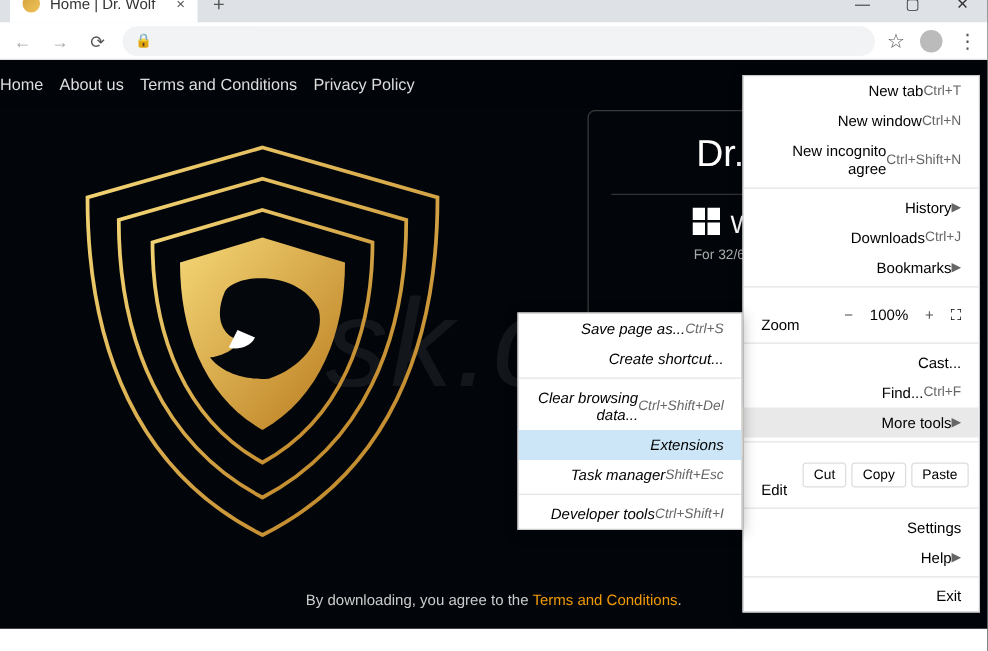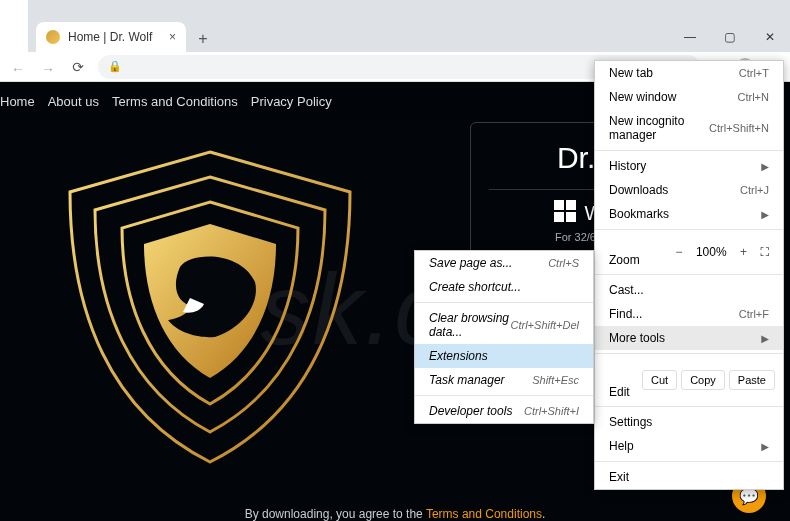--- a/index.html
+++ b/index.html
@@ -1,19 +1,19 @@
 <!DOCTYPE html>
 <html><head>
 <meta charset="utf-8">
 <style>
 * { margin: 0; padding: 0; box-sizing: border-box; font-family: "Segoe UI", Arial, sans-serif; }
 body { width: 790px; height: 521px; background: #fff; position: relative; overflow: hidden; }
 
 
-.titlebar { height: 52px; background: #dee1e6; display: flex; align-items: flex-end; margin-left: 28px; }
+.titlebar { height: 18px; background: #dee1e6; display: flex; align-items: flex-end; }
 .tab { background: #fff; height: 30px; margin-left: 8px; border-radius: 8px 8px 0 0; display: flex; align-items: center; padding: 0 10px; font-size: 12px; color: #333; min-width: 150px; position: relative; }
 .tab .favicon { width: 14px; height: 14px; background: linear-gradient(135deg,#d4a03a,#efc55a); border-radius: 50%; margin-right: 8px; }
 .tab .close { margin-left: auto; font-size: 12px; color: #555; }
 .newtab { width: 26px; height: 26px; font-size: 16px; color: #555; display: flex; align-items: center; justify-content: center; margin-left: 4px; }
 .win-controls { margin-left: auto; display: flex; }
 .win-controls div { width: 40px; height: 30px; display: flex; align-items: center; justify-content: center; font-size: 12px; color: #333; }
 
 
 .toolbar { height: 30px; background: #fff; display: flex; align-items: center; padding: 0 8px; gap: 10px; border-bottom: 1px solid #e0e0e0; }
 .toolbar .navbtn { width: 20px; height: 20px; color: #aaa; display: flex; align-items: center; justify-content: center; font-size: 14px; }
@@ -39,21 +39,21 @@
 .agree a { color: #f29a07; text-decoration: none; }
 .chatbubble { position: absolute; right: 24px; bottom: 24px; width: 34px; height: 34px; background: #f29a07; border-radius: 50%; display:flex;align-items:center;justify-content:center;color:#030303;font-size:16px;}
 
 
 .menu { position: absolute; background: #fff; color: #000; box-shadow: 0 2px 10px rgba(0,0,0,0.3); border: 1px solid #ccc; font-size: 12px; }
 .menu-main { right: 6px; top: 60px; width: 190px; }
 .menu-sub { left: 414px; top: 250px; width: 180px; font-style: italic; }
 .menu .item { display: flex; padding: 5px 14px; align-items: center; }
 .menu .item.hover { background: #e9e9e9; }
 .menu .item.hover-blue { background: #cde6f7; }
-.menu .item .label { flex: 1; }
+.menu .item .label { flex: 1; text-align: right; }
 .menu .item .shortcut { color: #666; font-size: 11px; }
 .menu .item .arrow { color: #666; font-size: 10px; }
 .menu hr { border: none; border-top: 1px solid #e4e4e4; margin: 3px 0; }
 .menu .zoomrow { display: flex; align-items: center; padding: 4px 14px; gap: 8px; }
 .menu .zoomrow .zlabel { flex: 1; margin-top: 16px; }
 .menu .zoomrow .zbtn { width: 18px; text-align: center; color: #555; }
 .menu .zoomrow .fs { font-size: 12px; }
 .menu .editrow { display: flex; align-items: center; padding: 4px 8px 4px 14px; gap: 4px; }
 .menu .editrow .zlabel { flex: 1; margin-top: 24px; }
 .menu .editrow .pill { border: 1px solid #ddd; border-radius: 3px; padding: 3px 8px; font-size: 11px; }
@@ -153,21 +153,21 @@
 <div class="menu menu-main">
   <div class="item">
       <span class="label">New tab</span>
       <span class="shortcut">Ctrl+T</span>
     </div>
   <div class="item">
       <span class="label">New window</span>
       <span class="shortcut">Ctrl+N</span>
     </div>
   <div class="item">
-      <span class="label">New incognito manager</span>
+      <span class="label">New incognito agree</span>
       <span class="shortcut">Ctrl+Shift+N</span>
     </div>
   <hr>
   <div class="item">
       <span class="label">History</span>
       <span class="arrow">▶</span>
     </div>
   <div class="item">
       <span class="label">Downloads</span>
       <span class="shortcut">Ctrl+J</span>

